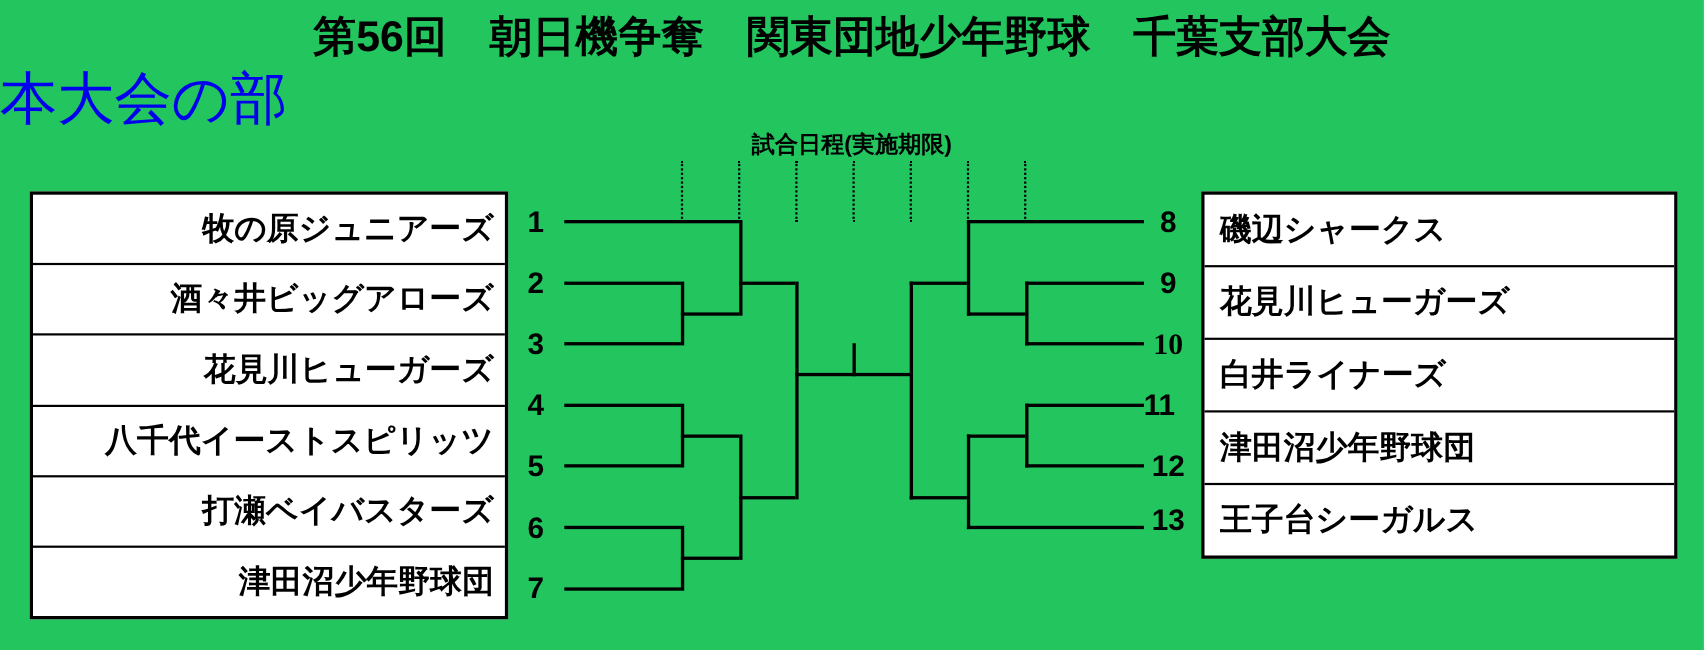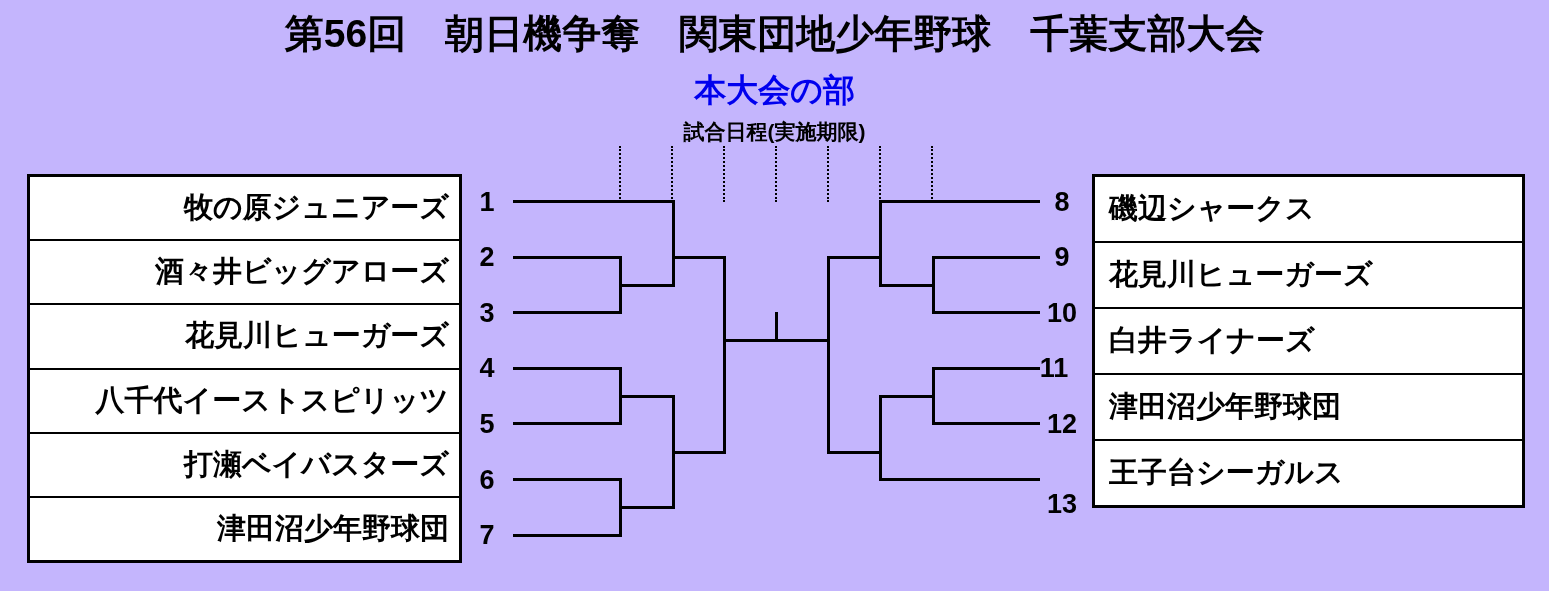--- a/index.html
+++ b/index.html
@@ -1,26 +1,26 @@
 <!DOCTYPE html>
 <html><head>
 <meta charset="utf-8">
 <style>
   html,body { margin:0; padding:0; background:#fff; }
   #page {
-    position:relative; width:1549px; height:591px; background:#c4b5fd;
+    position:relative; width:1549px; height:591px; background:#22c55e;
     font-family:"Liberation Sans", sans-serif; color:#000; overflow:hidden;
   }
   .title {
     position:absolute; top:11px; left:0; width:100%; text-align:center;
     font-size:39px; line-height:46px; font-weight:bold; white-space:pre;
   }
   .subtitle {
-    position:absolute; top:65px; left:0; width:100%; text-align:center;
-    font-size:32px; line-height:50px; font-weight:bold; color:#0000EE; white-space:pre;
+    position:absolute; top:65px; left:0; width:100%; 
+    font-size:52px; line-height:50px; font-weight:normal; color:#0000EE; white-space:pre;
   }
   .sched {
     position:absolute; top:119px; left:0; width:100%; text-align:center;
     font-size:21px; line-height:26px; font-weight:bold; white-space:pre;
   }
   .dotcol {
     position:absolute; top:146px; height:56px; width:0;
     border-left:2px dotted #000;
   }
   .bl { position:absolute; background:#000; }
@@ -100,24 +100,24 @@
   <div class="seed" style="left:467px; top:185px;">1</div>
   <div class="seed" style="left:467px; top:240px;">2</div>
   <div class="seed" style="left:467px; top:296px;">3</div>
   <div class="seed" style="left:467px; top:351px;">4</div>
   <div class="seed" style="left:467px; top:407px;">5</div>
   <div class="seed" style="left:467px; top:463px;">6</div>
   <div class="seed" style="left:467px; top:518px;">7</div>
 
   <div class="seed" style="left:1042px; top:185px;">8</div>
   <div class="seed" style="left:1042px; top:240px;">9</div>
-  <div class="seed" style="left:1042px; top:296px;">10</div>
+  <div class="seed" style="left:1042px; top:296px;font-family:Liberation Serif, serif;">10</div>
   <div class="seed" style="left:1034px; top:351px;">11</div>
   <div class="seed" style="left:1042px; top:407px;">12</div>
-  <div class="seed" style="left:1042px; top:487px;">13</div>
+  <div class="seed" style="left:1042px; top:456px;">13</div>
 
   <div class="bl" style="left:513px; top:200px; width:159px; height:3px;"></div>
   <div class="bl" style="left:513px; top:256px; width:106px; height:3px;"></div>
   <div class="bl" style="left:513px; top:311px; width:106px; height:3px;"></div>
   <div class="bl" style="left:619px; top:256px; width:3px; height:58px;"></div>
   <div class="bl" style="left:619px; top:284px; width:53px; height:3px;"></div>
   <div class="bl" style="left:672px; top:200px; width:3px; height:87px;"></div>
   <div class="bl" style="left:672px; top:256px; width:51px; height:3px;"></div>
   <div class="bl" style="left:513px; top:367px; width:106px; height:3px;"></div>
   <div class="bl" style="left:513px; top:422px; width:106px; height:3px;"></div>

